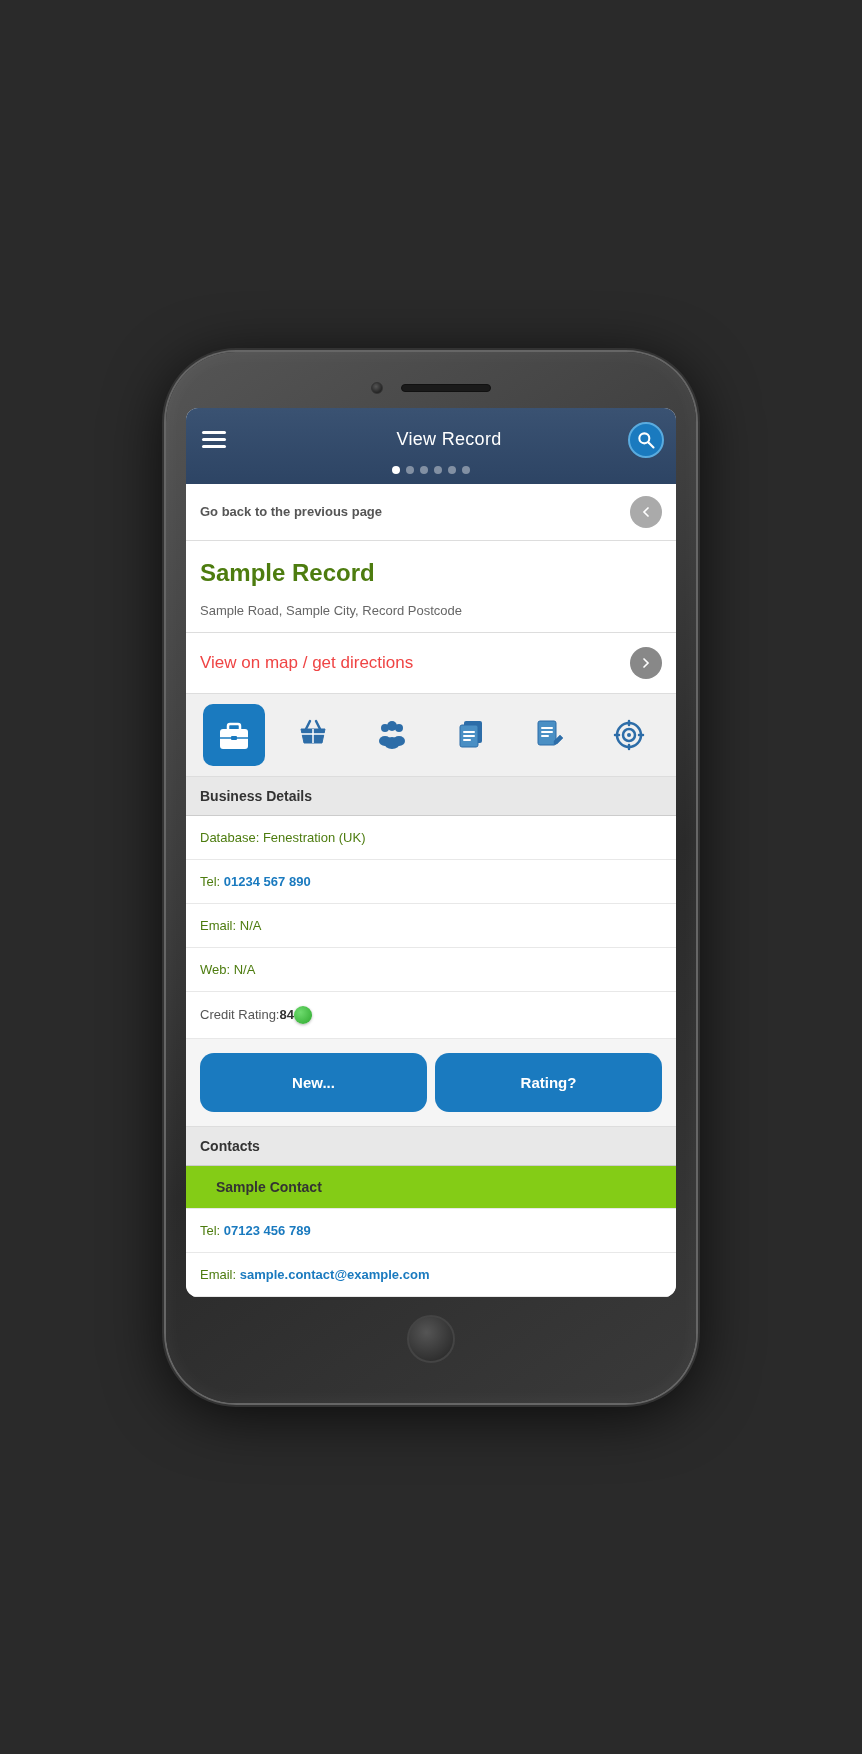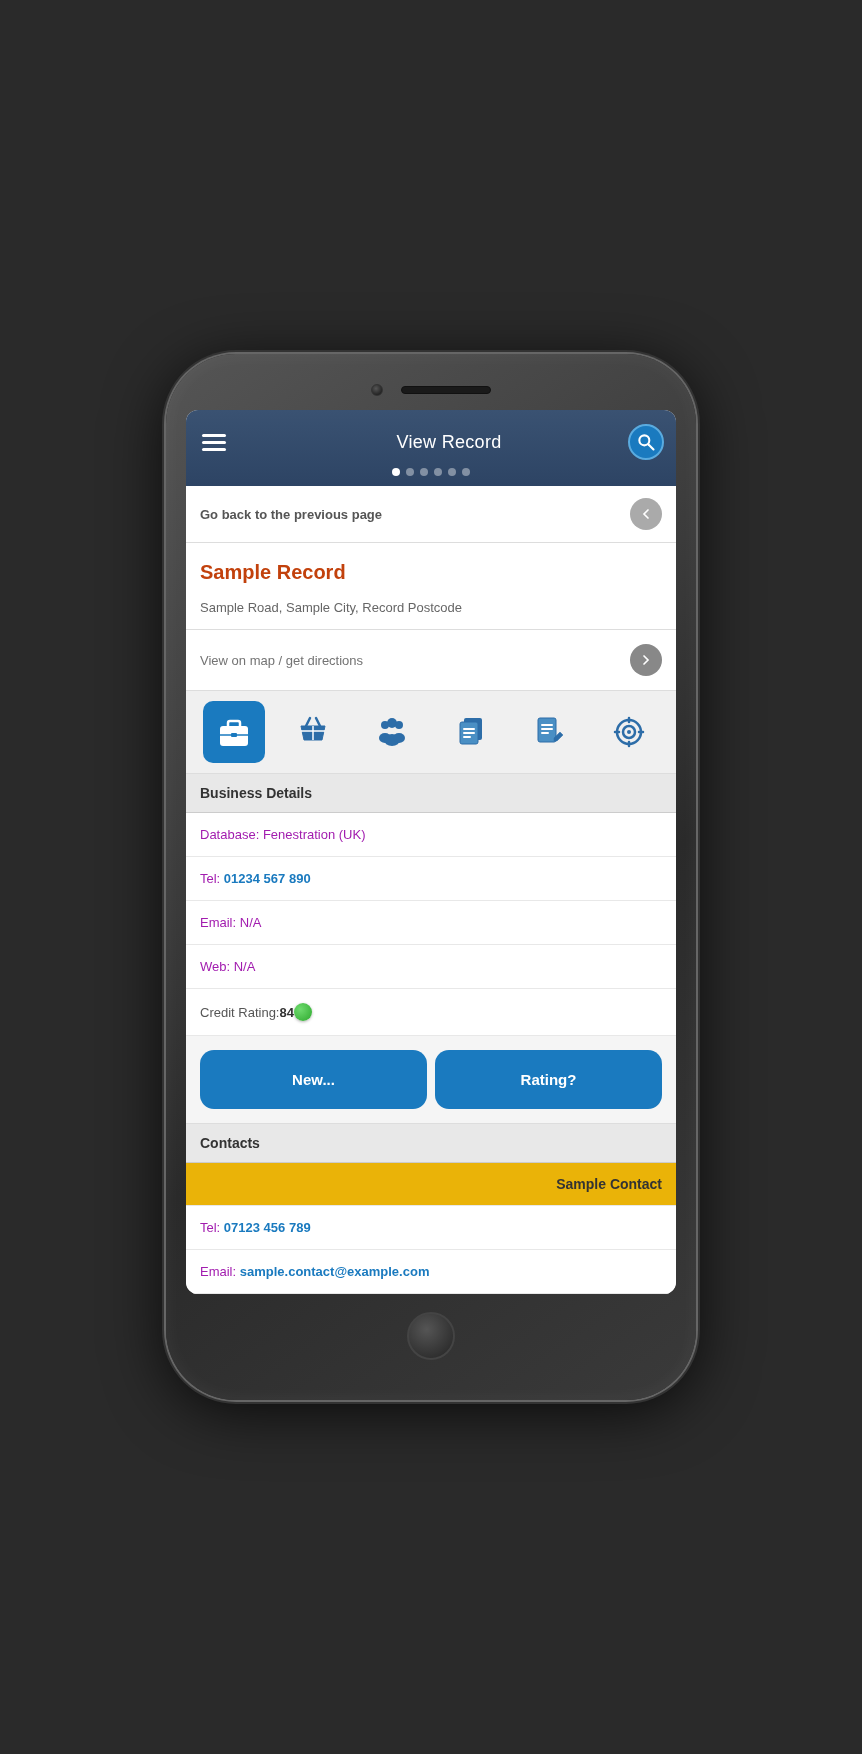--- a/index.html
+++ b/index.html
@@ -158,45 +158,45 @@
     }
 
     
     .record-header {
       background: white;
       padding: 18px 14px 14px 14px;
       border-bottom: 1px solid #ddd;
     }
 
     .record-title {
-      font-size: 20px;
+      font-size: 24px;
       font-weight: 700;
-      color: #c2410c;
+      color: #4d7c0f;
       margin-bottom: 16px;
     }
 
     .record-address {
       font-size: 13px;
       color: #666;
     }
 
     
     .map-row {
       display: flex;
       align-items: center;
       justify-content: space-between;
       padding: 14px 14px;
       background: white;
       border-bottom: 1px solid #ddd;
       cursor: pointer;
     }
 
     .map-row-text {
-      font-size: 13px;
-      color: #737373;
+      font-size: 17px;
+      color: #ef4444;
     }
 
     .arrow-circle {
       width: 32px;
       height: 32px;
       border-radius: 50%;
       background: #888;
       display: flex;
       align-items: center;
       justify-content: center;
@@ -249,21 +249,21 @@
     .data-row {
       display: flex;
       align-items: center;
       padding: 14px 14px;
       background: white;
       border-bottom: 1px solid #e8e8e8;
     }
 
     .data-row-text {
       font-size: 13px;
-      color: #a21caf;
+      color: #4d7c0f;
     }
 
     .data-row-link {
       font-size: 13px;
       color: #1a7abf;
       font-weight: 600;
       text-align: center;
     }
 
     .credit-row {
@@ -311,24 +311,23 @@
       font-size: 15px;
       font-weight: 700;
       border: none;
       border-radius: 14px;
       cursor: pointer;
       text-align: center;
     }
 
     
     .contact-name {
-      padding: 12px 14px;
-      background: #eab308;
+      padding: 12px 30px;
+      background: #84cc16;
       border-bottom: 1px solid #e8e8e8;
-      text-align: right;
     }
 
     .contact-name-text {
       font-size: 14px;
       font-weight: 700;
       color: #333;
     }
 
     
     .phone-bottom {

